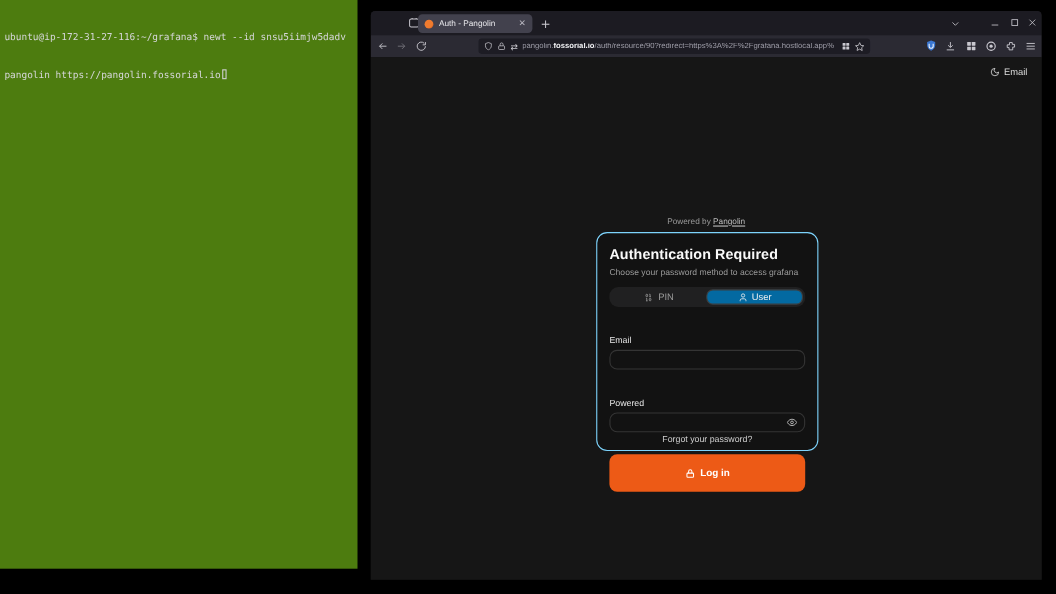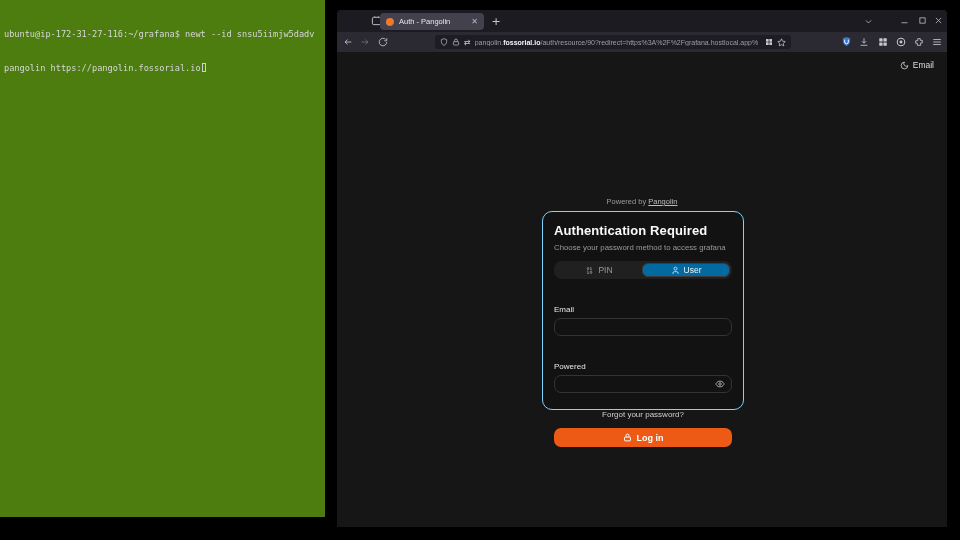--- a/index.html
+++ b/index.html
@@ -51,22 +51,22 @@
           display:flex; }
   .seg { flex:1; display:flex; align-items:center; justify-content:center; gap:4px;
          font-size:8.5px; color:#9a9a9a; border-radius:6px; }
   .seg.active { background:#0369a1; border:1px solid #3d3d3d; color:#f2f2f2; }
 
   .field-label { font-size:8px; font-weight:normal; color:#e6e6e6; margin-top:26px; }
   .input { margin-top:4px; height:18px; background:#121212; border:1px solid #343434;
            border-radius:7px; display:flex; align-items:center; padding:0 6px;
            color:#e6e6e6; font-size:8.5px; }
   .input .spacer { flex:1; }
-  #forgot { margin-top:17px; text-align:center; font-size:8px; color:#cfcfcf; }
-  #login-btn { margin-top:9px; height:19px; width:100%; border:none; border-radius:7px;
+  #forgot { margin-top:2px; text-align:center; font-size:8px; color:#cfcfcf; }
+  #login-btn { margin-top:9px; height:34px; width:100%; border:none; border-radius:7px;
                background:#ed5a16; color:#fff; font-size:9px; font-weight:bold;
                display:flex; align-items:center; justify-content:center; gap:5px;
                font-family:"Liberation Sans", sans-serif; }
 
   svg { display:block; }
   .uni { font-family:"DejaVu Sans", sans-serif; }
 </style>
 </head>
 <body>
 

